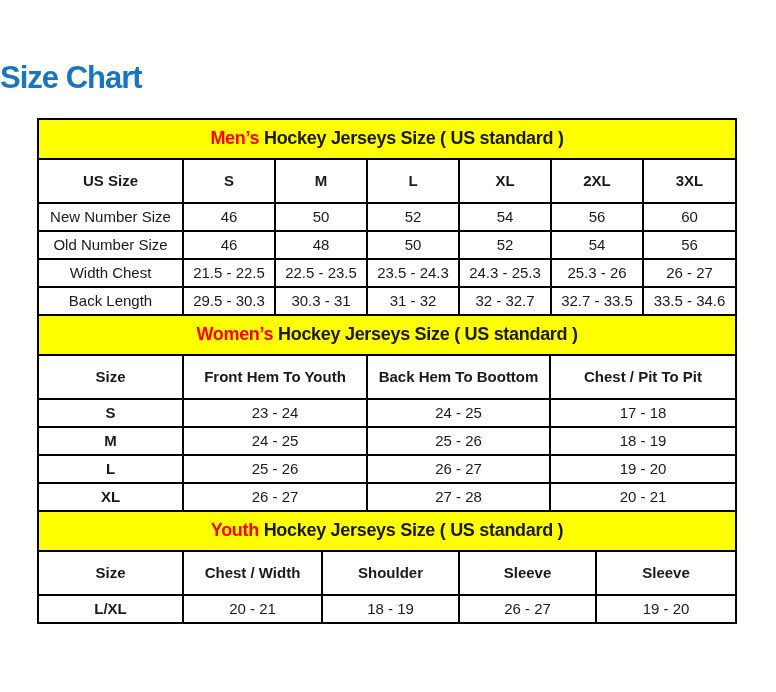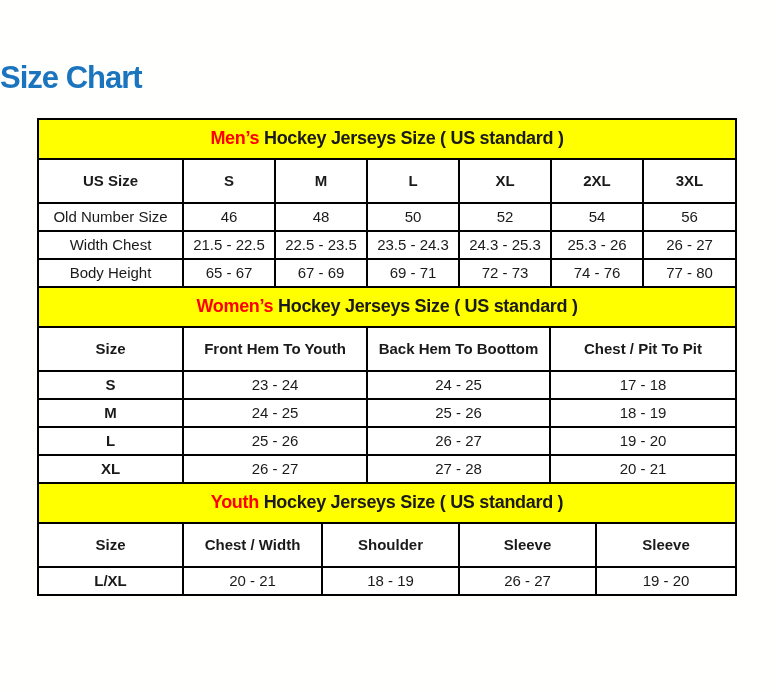--- a/index.html
+++ b/index.html
@@ -81,45 +81,54 @@
     <tr class="head-row">
       <th>US Size</th>
       <th>S</th>
       <th>M</th>
       <th>L</th>
       <th>XL</th>
       <th>2XL</th>
       <th>3XL</th>
     </tr>
     <tr class="data-row">
+      <td>New Number Size</td>
+      <td>46</td>
+      <td>50</td>
+      <td>52</td>
+      <td>54</td>
+      <td>56</td>
+      <td>60</td>
+    </tr>
+    <tr class="data-row">
       <td>Old Number Size</td>
       <td>46</td>
       <td>48</td>
       <td>50</td>
       <td>52</td>
       <td>54</td>
       <td>56</td>
     </tr>
     <tr class="data-row">
       <td>Width Chest</td>
       <td>21.5 - 22.5</td>
       <td>22.5 - 23.5</td>
       <td>23.5 - 24.3</td>
       <td>24.3 - 25.3</td>
       <td>25.3 - 26</td>
       <td>26 - 27</td>
     </tr>
     <tr class="data-row">
-      <td>Body Height</td>
-      <td>65 - 67</td>
-      <td>67 - 69</td>
-      <td>69 - 71</td>
-      <td>72 - 73</td>
-      <td>74 - 76</td>
-      <td>77 - 80</td>
+      <td>Back Length</td>
+      <td>29.5 - 30.3</td>
+      <td>30.3 - 31</td>
+      <td>31 - 32</td>
+      <td>32 - 32.7</td>
+      <td>32.7 - 33.5</td>
+      <td>33.5 - 34.6</td>
     </tr>
   </tbody>
     </table>
 
   <table class="size-table">
     <colgroup>
       <col style="width:145px">
         <col style="width:184px">
         <col style="width:183px">
         <col style="width:186px">

